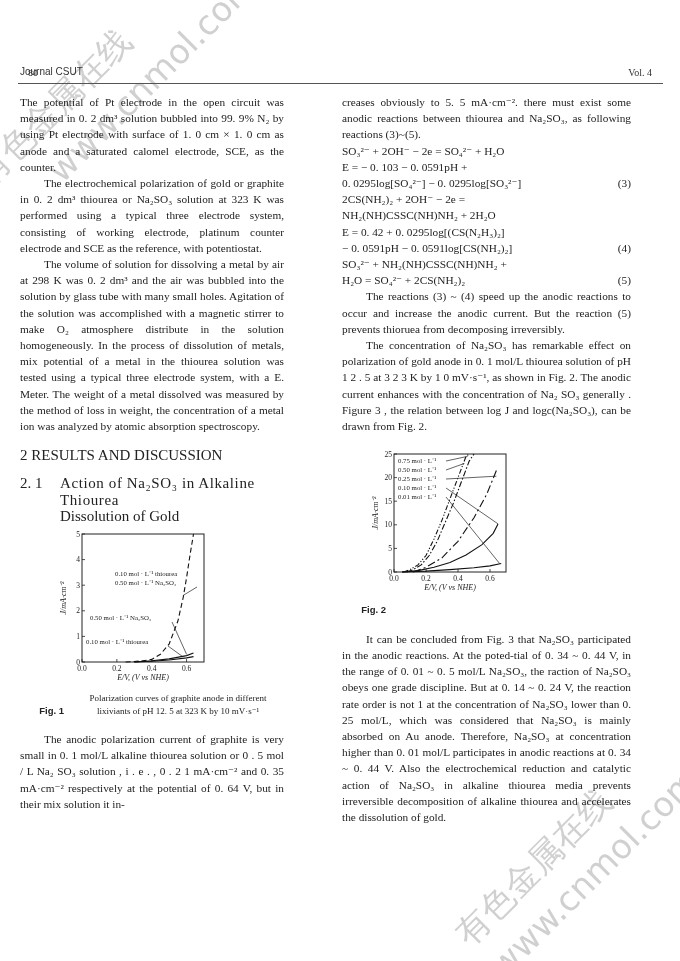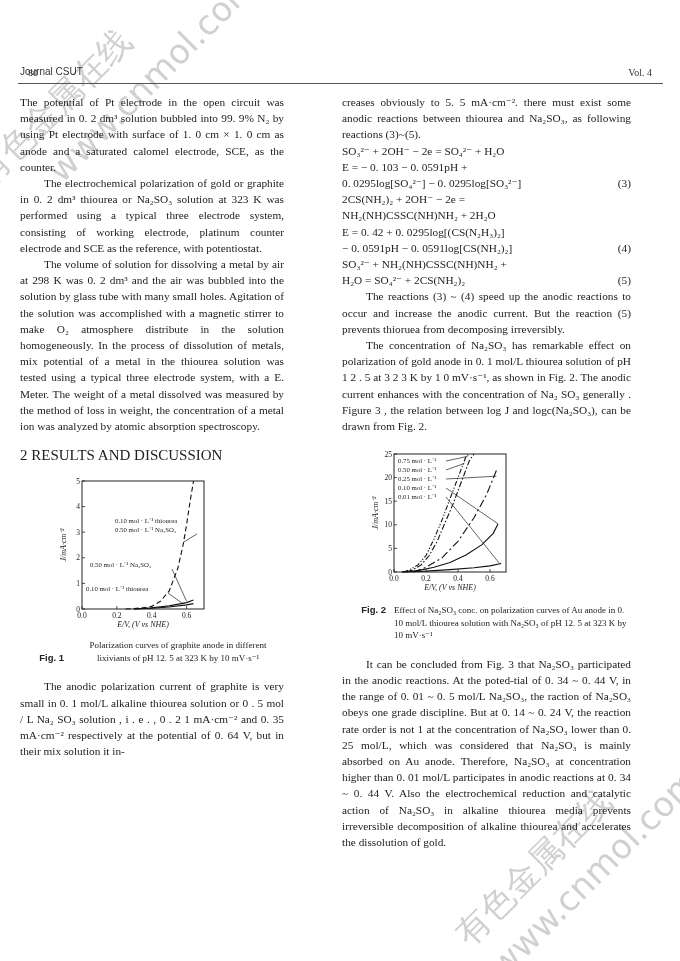--- a/index.html
+++ b/index.html
@@ -40,20 +40,27 @@
 </div>
 <div class="rule"></div>
 
 <div class="col left">
   <p>The potential of Pt electrode in the open circuit was measured in 0. 2 dm³ solution bubbled into 99. 9% N₂ by using Pt electrode with surface of 1. 0 cm × 1. 0 cm as anode and a saturated calomel electrode, SCE, as the counter.</p>
   <p class="ind">The electrochemical polarization of gold or graphite in 0. 2 dm³ thiourea or Na₂SO₃ solution at 323 K was performed using a typical three electrode system, consisting of working electrode, platinum counter electrode and SCE as the reference, with potentiostat.</p>
   <p class="ind">The volume of solution for dissolving a metal by air at 298 K was 0. 2 dm³ and the air was bubbled into the solution by glass tube with many small holes. Agitation of the solution was accomplished with a magnetic stirrer to make O₂ atmosphere distribute in the solution homogeneously. In the process of dissolution of metals, mix potential of a metal in the thiourea solution was tested using a typical three electrode system, with a E. Meter. The weight of a metal dissolved was measured by the method of loss in weight, the concentration of a metal ion was analyzed by atomic absorption spectroscopy.</p>
 
   <div class="sec" style="margin-top:13px; margin-bottom:12px;">2  RESULTS AND DISCUSSION</div>
 
+  <div class="sec" style="display:flex; text-align:left;">
+    <span style="width:40px; flex:none;">2. 1</span>
+    <span style="display:flex; flex-direction:column;">
+      <span style="letter-spacing:0.6px;">Action of Na₂SO₃ in Alkaline Thiourea</span>
+      <span>Dissolution of Gold</span>
+    </span>
+  </div>
 
 
   <svg id="fig1" width="264" height="160" style="display:block; margin-top:4px;">
       <rect x="62" y="6" width="122" height="128" fill="none" stroke="#222" stroke-width="1"></rect>
       <line x1="62" y1="134" x2="62" y2="131" stroke="#222" stroke-width="0.8"></line>
       <text x="62" y="143" font-size="7.5" text-anchor="middle" fill="#222">0.0</text>
       <line x1="96.85714285714286" y1="134" x2="96.85714285714286" y2="131" stroke="#222" stroke-width="0.8"></line>
       <text x="96.85714285714286" y="143" font-size="7.5" text-anchor="middle" fill="#222">0.2</text>
       <line x1="131.71428571428572" y1="134" x2="131.71428571428572" y2="131" stroke="#222" stroke-width="0.8"></line>
       <text x="131.71428571428572" y="143" font-size="7.5" text-anchor="middle" fill="#222">0.4</text>
@@ -145,17 +152,16 @@
       <text x="56" y="33" font-size="6.8" fill="#222">0.25 mol · L⁻¹</text>
       <line x1="104" y1="31" x2="154.4" y2="28.183999999999997" stroke="#222" stroke-width="0.7"></line>
       <text x="56" y="42" font-size="6.8" fill="#222">0.10 mol · L⁻¹</text>
       <line x1="104" y1="40" x2="156" y2="75.856" stroke="#222" stroke-width="0.7"></line>
       <text x="56" y="51" font-size="6.8" fill="#222">0.01 mol · L⁻¹</text>
       <line x1="104" y1="49" x2="157.60000000000002" y2="115.504" stroke="#222" stroke-width="0.7"></line>
     </svg>
 
   <div class="cap" style="display:flex; margin-top:6px;">
     <b style="width:44px; flex:none; text-align:right; padding-right:8px;">Fig. 2</b>
-    <span style="text-align:left;">Effect of Na₂SO₃ conc. on polarization curves of Au anode in 0. 10 mol/L thiourea solution with Na₂SO₃ of pH 12. 5 at 323 K by 10 mV·s⁻¹</span>
   </div>
 
   <p class="ind" style="margin-top:14px;">It can be concluded from Fig. 3 that Na₂SO₃ participated in the anodic reactions. At the poted-tial of 0. 34 ~ 0. 44 V, in the range of 0. 01 ~ 0. 5 mol/L Na₂SO₃, the raction of Na₂SO₃ obeys one grade discipline. But at 0. 14 ~ 0. 24 V, the reaction rate order is not 1 at the concentration of Na₂SO₃ lower than 0. 25 mol/L, which was considered that Na₂SO₃ is mainly absorbed on Au anode. Therefore, Na₂SO₃ at concentration higher than 0. 01 mol/L participates in anodic reactions at 0. 34 ~ 0. 44 V. Also the electrochemical reduction and catalytic action of Na₂SO₃ in alkaline thiourea media prevents irreversible decomposition of alkaline thiourea and accelerates the dissolution of gold.</p>
 </div>
 
 </body></html>

